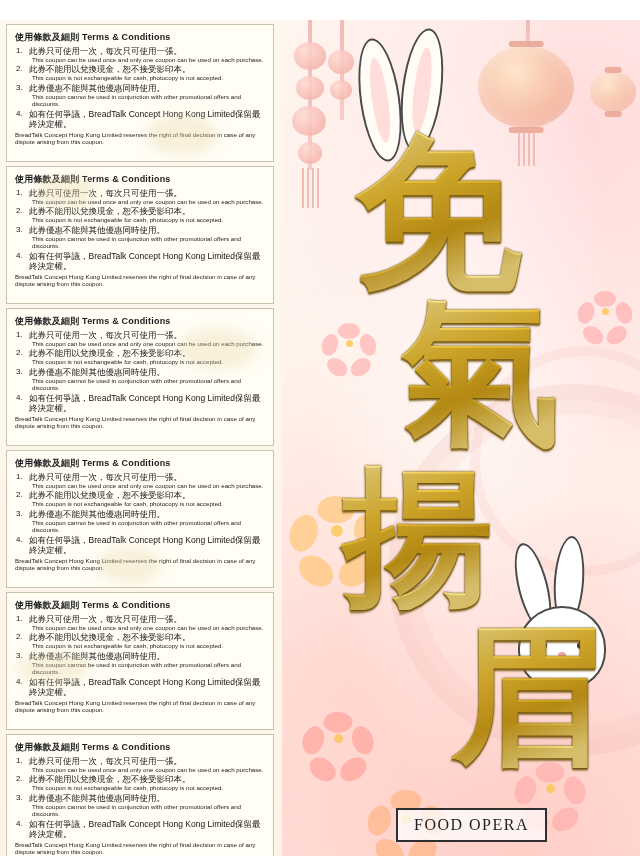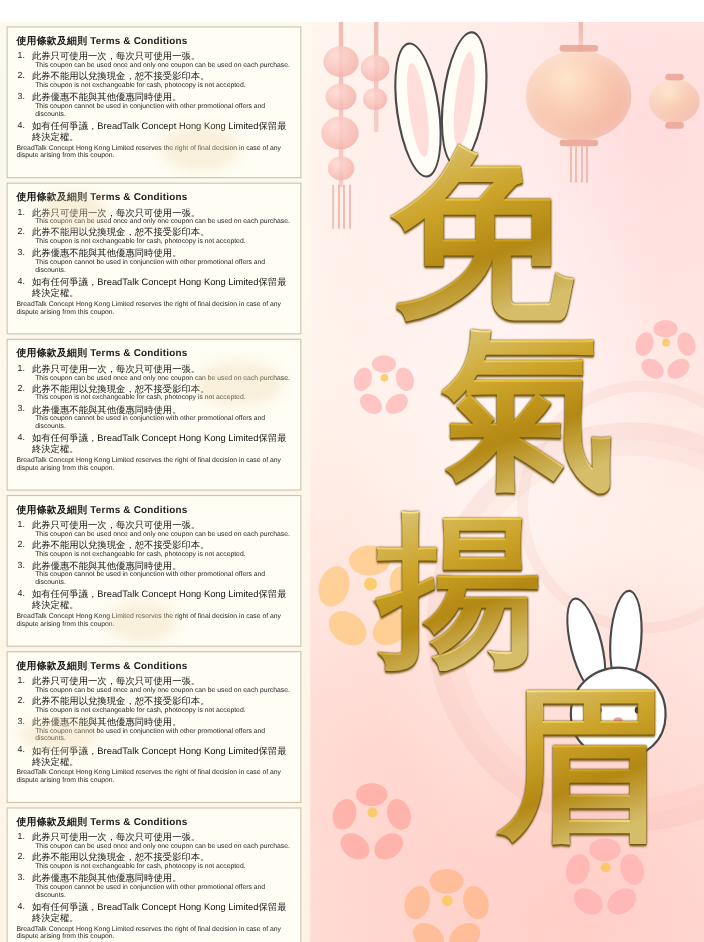--- a/index.html
+++ b/index.html
@@ -526,15 +526,16 @@
       <div class="bunny-nose" style="left:38px;top:44px;"></div>
     </div>
 
     <div class="title-chars">
       <div class="gchar c1">免</div>
       <div class="gchar c2">氣</div>
       <div class="gchar c3">揚</div>
       <div class="gchar c4">眉</div>
     </div>
 
+    <div class="logo-box">FOOD OPERA</div>
   </div>
 
 </div>
 
 </body></html>

